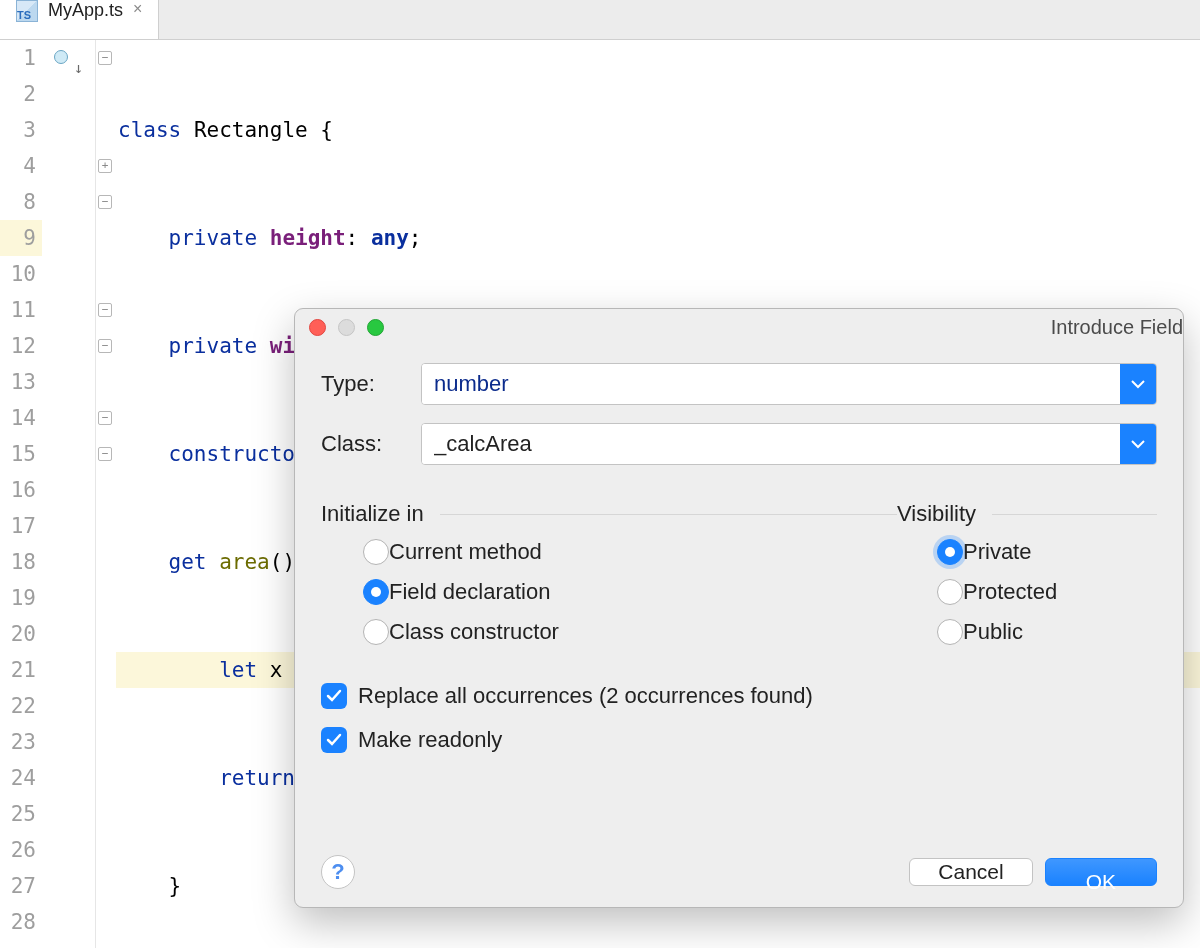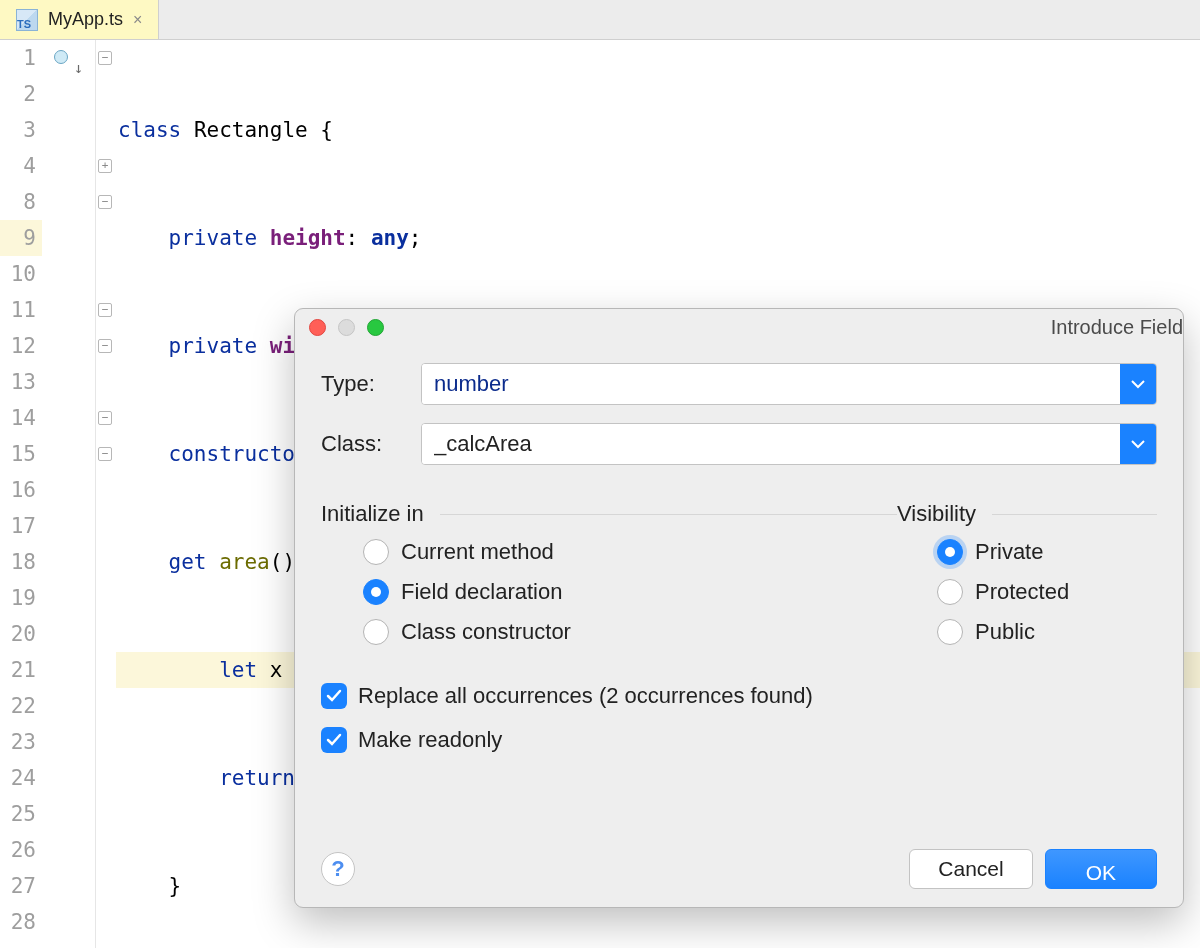--- a/index.html
+++ b/index.html
@@ -6,23 +6,23 @@
   html, body { width: 1200px; height: 948px; font-family: "Helvetica Neue", "Lucida Grande", Arial, sans-serif; background: #ffffff; overflow: hidden; }
   
   .tabbar {
     height: 40px;
     background: #ececec;
     border-bottom: 1px solid #cfcfcf;
     display: flex;
     align-items: stretch;
   }
   .tab {
-    display: flex; align-items: center; gap: 10px;
+    display: flex; align-items: flex-start; gap: 10px;
     padding: 0 16px;
-    background: #fef9c3;
+    background: #ffffff;
     border-right: 1px solid #cfcfcf;
     font-size: 18px;
     color: #222;
   }
   .ts-icon {
     width: 22px; height: 22px;
     display: inline-flex; align-items: center; justify-content: center;
     font-size: 11px; font-weight: 700;
     color: #2b6dbd;
     position: relative;
@@ -161,21 +161,21 @@
   .combo-btn svg { width: 14px; height: 10px; }
   .section-hdr {
     display: flex; align-items: center; gap: 16px;
     margin-top: 18px; margin-bottom: 12px;
   }
   .section-hdr .lbl { color: #222; font-size: 22px; }
   .section-hdr .rule { flex: 1; height: 1px; background: #d6d6d6; }
   .col-left { flex: 1; padding-left: 42px; }
   .col-right { width: 230px; padding-left: 40px; }
   .radio-row {
-    display: flex; align-items: center; gap: 12px;
+    display: flex; align-items: center; gap: 0;
     font-size: 22px; color: #222;
     margin-bottom: 14px;
     cursor: pointer;
   }
   .radio {
     width: 26px; height: 26px; border-radius: 50%;
     border: 1px solid #b4b4b4; background: #fff;
     display: inline-flex; align-items: center; justify-content: center;
   }
   .radio.checked {
@@ -207,21 +207,21 @@
   }
   .help-btn {
     width: 34px; height: 34px; border-radius: 50%;
     border: 1px solid #c4c4c4; background: #fff;
     color: #4d8ef0; font-size: 22px; font-weight: 600;
     display: inline-flex; align-items: center; justify-content: center;
     cursor: pointer;
   }
   .spacer { flex: 1; }
   .btn {
-    height: 40px; padding: 0 28px;
+    height: 28px; padding: 0 28px;
     border-radius: 6px;
     font-size: 21px;
     border: 1px solid #c3c3c3;
     background: #fff; color: #222;
     margin-left: 18px;
     cursor: pointer;
   }
   .btn.primary {
     background: linear-gradient(#3f97ff,#1a82ff);
     border: 1px solid #1a82ff; color: #fff;

